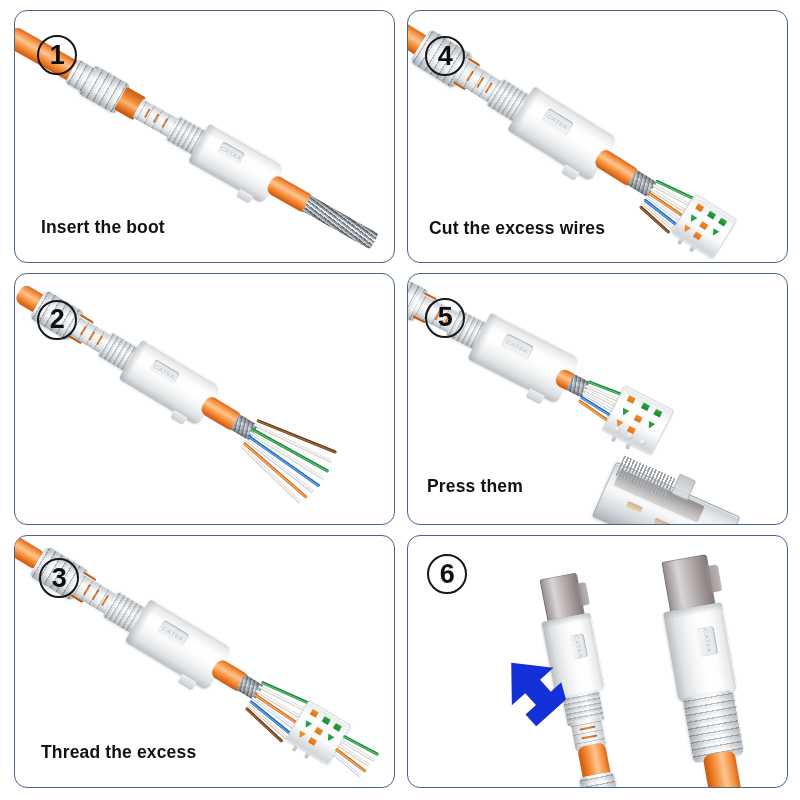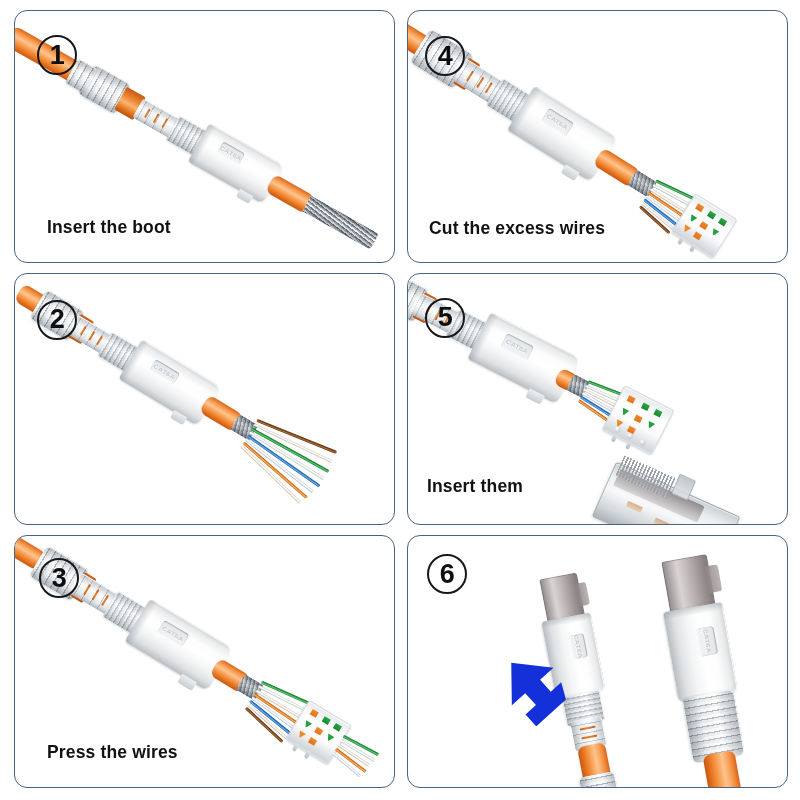--- a/index.html
+++ b/index.html
@@ -58,21 +58,21 @@
   
   .caption {
     position: absolute;
     font-size: 17.5px;
     font-weight: 700;
     color: #121212;
     letter-spacing: 0.15px;
     white-space: nowrap;
     z-index: 40;
   }
-  .cap-bl { left: 32px; bottom: 24px; }
+  .cap-bl { left: 26px; bottom: 24px; }
   .cap-p4 { left: 21px; bottom: 23px; }
   .cap-p5 { left: 19px; bottom: 27px; }
   .cap-p6 { left: 17px; top: 68px; }
 
   
   .rig { position: absolute; transform-origin: 0 50%; }
 
   
   .jacket {
     position: absolute;
@@ -523,21 +523,21 @@
 
             <div class="pins" style="left:4px; top:-10px; width:56px; height:22px;"></div>
 
             <div class="latch" style="left:62px; top:-16px; width:18px; height:22px;"></div>
           </div>
         </div>
 
         <div class="badge p5">
           <span>5</span>
         </div>
-        <div class="caption cap-p5">Insert them</div>
+        <div class="caption cap-p5">Press them</div>
       </div>
     </div>
 
     <div class="panel">
       <div class="stage">
 
         <div class="rig" style="left:6px; top:14px; transform:rotate(31deg);">
           <div class="jacket" style="left:-18px; top:-10px; width:42px; height:20px;"></div>
           <div class="knurl flange" style="left:20px; top:-18px; width:50px; height:36px;"></div>
           <div class="band" style="left:66px; top:-14px; width:14px; height:28px;"></div>
@@ -582,21 +582,21 @@
           <div class="wire w-green" style="left:372px; top:-8px; width:40px; transform:rotate(-3deg);"></div>
           <div class="wire w-wgreen" style="left:372px; top:-3px; width:40px;"></div>
           <div class="wire w-worange" style="left:372px; top:2px;  width:38px; transform:rotate(3deg);"></div>
           <div class="wire w-orange" style="left:372px; top:7px;  width:38px; transform:rotate(6deg);"></div>
           <div class="wire w-wblue" style="left:372px; top:12px; width:36px; transform:rotate(9deg);"></div>
         </div>
 
         <div class="badge p3">
           <span>3</span>
         </div>
-        <div class="caption cap-bl">Press the wires</div>
+        <div class="caption cap-bl">Thread the excess</div>
       </div>
     </div>
 
     <div class="panel">
       <div class="stage">
 
         <div class="rig" style="left:150px; top:40px; transform:rotate(79deg);">
           <div class="tip-dark" style="left:0px; top:-19px; width:46px; height:38px;">
             <div class="clip"></div>
           </div>

